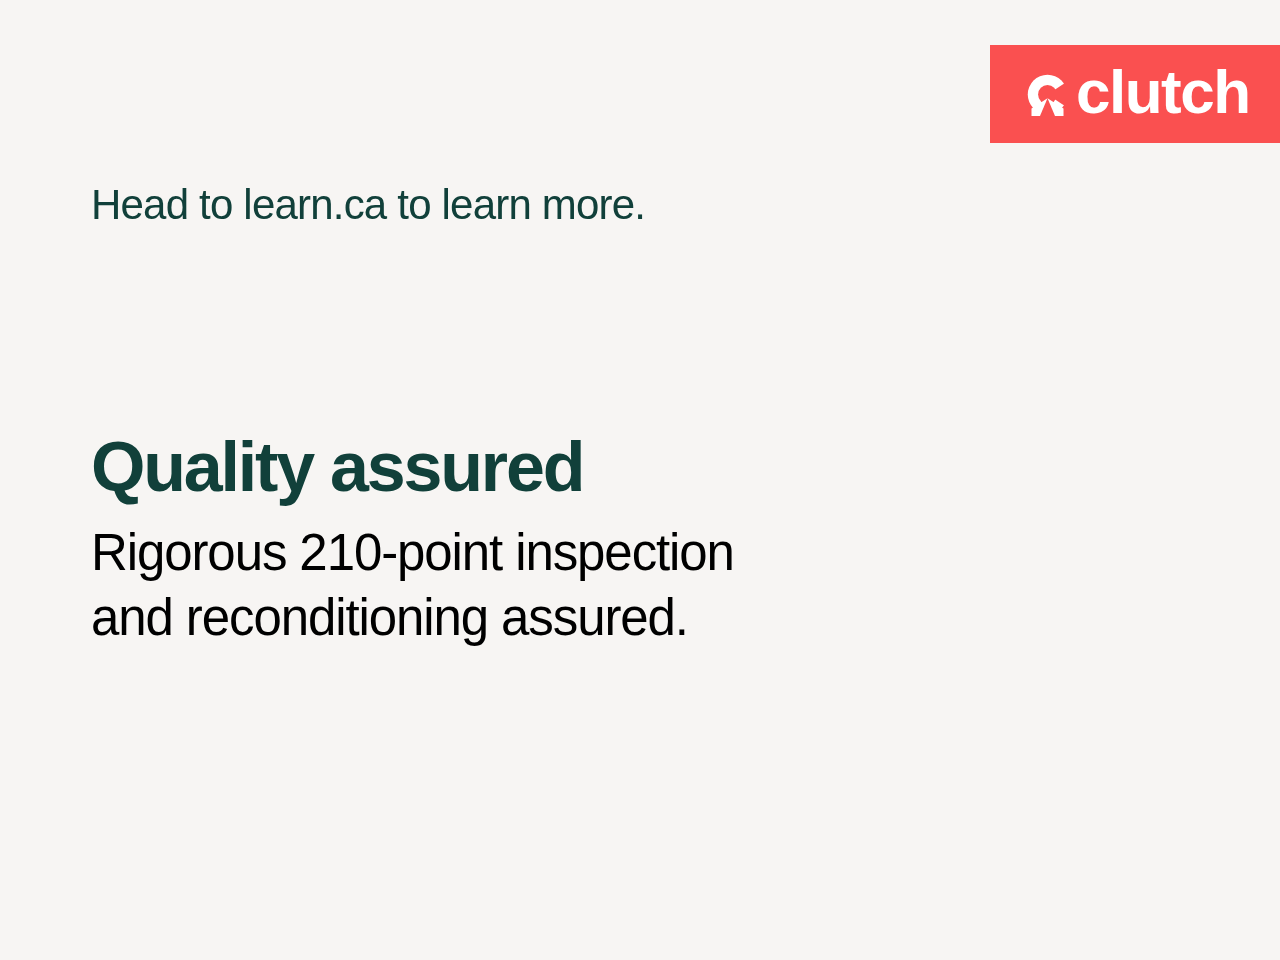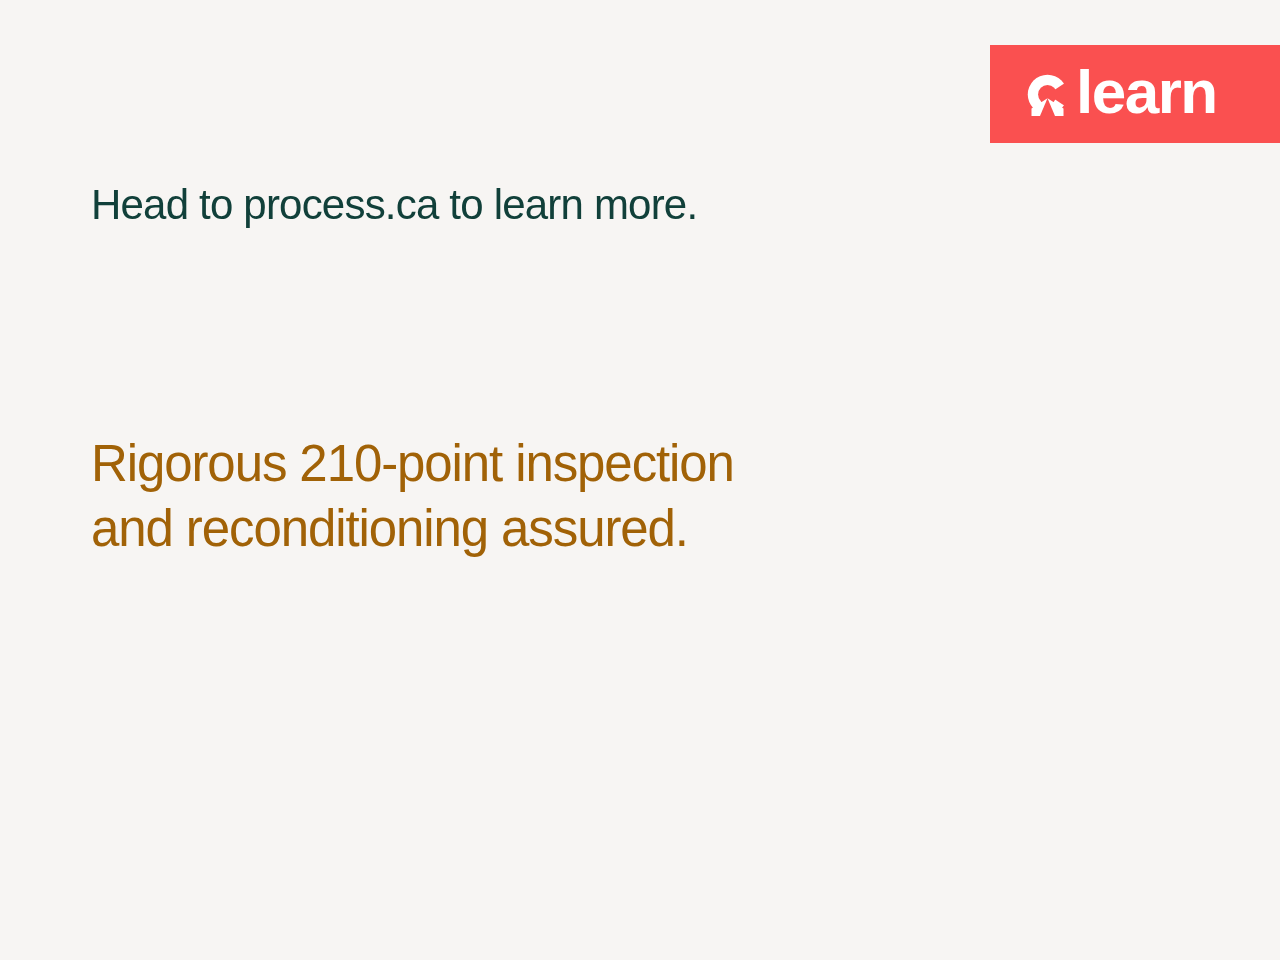--- a/index.html
+++ b/index.html
@@ -89,21 +89,21 @@
     font-family: "Liberation Sans", sans-serif;
     font-size: 70px;
     font-weight: 700;
     line-height: 1.02;
     letter-spacing: -2.2px;
     margin: 0 0 18px 0;
     white-space: nowrap;
   }
 
   .subcopy {
-    color: #a16207;
+    color: #000000;
     font-family: "Liberation Sans", sans-serif;
     font-size: 51px;
     font-weight: 400;
     line-height: 1.27;
     letter-spacing: -1.1px;
     margin: 0;
   }
   .subcopy .subline {
     display: block;
     white-space: nowrap;
@@ -127,26 +127,27 @@
             <polygon points="50,50 108,12 108,88" fill="#000"></polygon>
 
             <polygon points="50,46 18,104 82,104" fill="#000"></polygon>
           </mask>
         </defs>
         <rect x="0" y="0" width="100" height="100" fill="#ffffff" mask="url(#cmask)"></rect>
 
         <polygon points="50,58 34,96 16,96 16,80" fill="#ffffff"></polygon>
         <polygon points="50,58 66,96 84,96 84,80" fill="#ffffff"></polygon>
       </svg>
-      <span class="logo-wordmark">learn</span>
+      <span class="logo-wordmark">clutch</span>
     </div>
   </div>
 
-  <div class="kicker">Head to process.ca to learn more.</div>
+  <div class="kicker">Head to learn.ca to learn more.</div>
 
   <div class="headline-block">
+    <h1 class="headline">Quality assured</h1>
     <p class="subcopy">
       <span class="subline">Rigorous 210-point inspection</span>
       <span class="subline">and reconditioning assured.</span>
     </p>
   </div>
 
 </div>
 
 </body></html>

